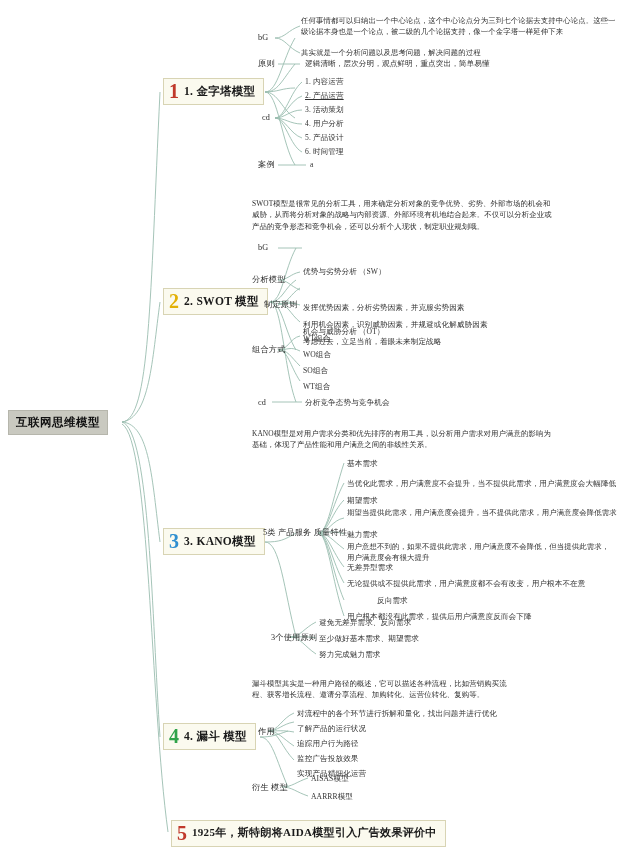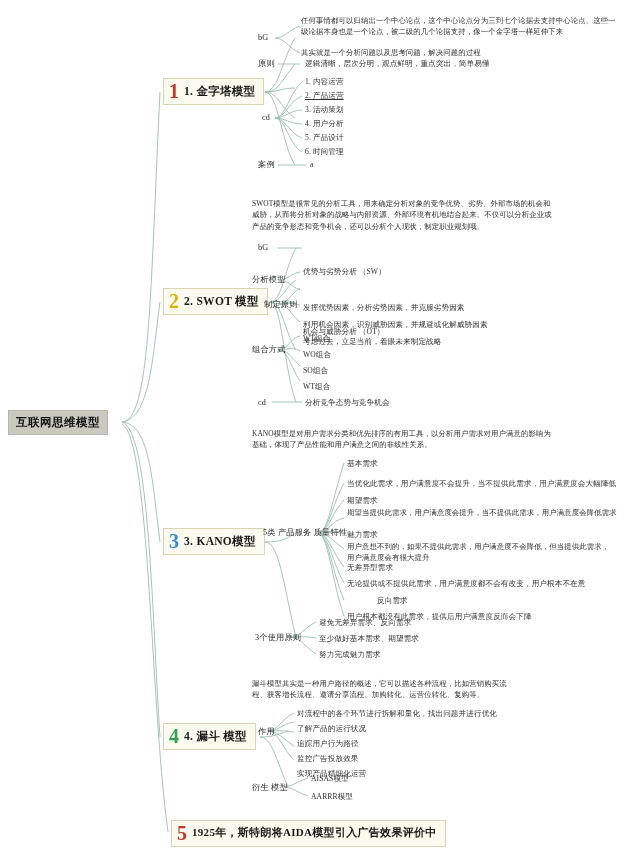--- a/index.html
+++ b/index.html
@@ -243,21 +243,21 @@
   <div class="node leaf" style="left:347px; top:479px;">当优化此需求，用户满意度不会提升，当不提供此需求，用户满意度会大幅降低</div>
   <div class="node leaf" style="left:347px; top:496px;">期望需求</div>
   <div class="para wrap2" style="left:347px; top:507px; width:275px;">期望当提供此需求，用户满意度会提升，当不提供此需求，用户满意度会降低需求</div>
   <div class="node leaf" style="left:347px; top:530px;">魅力需求</div>
   <div class="para wrap2" style="left:347px; top:541px; width:265px;">用户意想不到的，如果不提供此需求，用户满意度不会降低，但当提供此需求，用户满意度会有很大提升</div>
   <div class="node leaf" style="left:347px; top:563px;">无差异型需求</div>
   <div class="node leaf" style="left:347px; top:579px;">无论提供或不提供此需求，用户满意度都不会有改变，用户根本不在意</div>
   <div class="node leaf" style="left:354px; top:596px;margin-left:23px;">反向需求</div>
   <div class="node leaf" style="left:347px; top:612px;">用户根本都没有此需求，提供后用户满意度反而会下降</div>
 
-  <div class="node l2" style="left:255px; top:633px;">3个使用原则</div>
+  <div class="node l2" style="left:271px; top:633px;">3个使用原则</div>
   <div class="node leaf" style="left:319px; top:618px;">避免无差异需求、反向需求</div>
   <div class="node leaf" style="left:319px; top:634px;">至少做好基本需求、期望需求</div>
   <div class="node leaf" style="left:319px; top:650px;">努力完成魅力需求</div>
 
   <div class="node main-node" style="left:163px; top:723px;">
     <span class="num" style="color:#2fa34a">4</span>
     <span class="lbl">4. 漏斗 模型</span>
   </div>
 
   <div class="para" style="left:252px; top:678px; width:258px;">漏斗模型其实是一种用户路径的概述，它可以描述各种流程，比如营销购买流程、获客增长流程、邀请分享流程、加购转化、运营位转化、复购等。</div>

